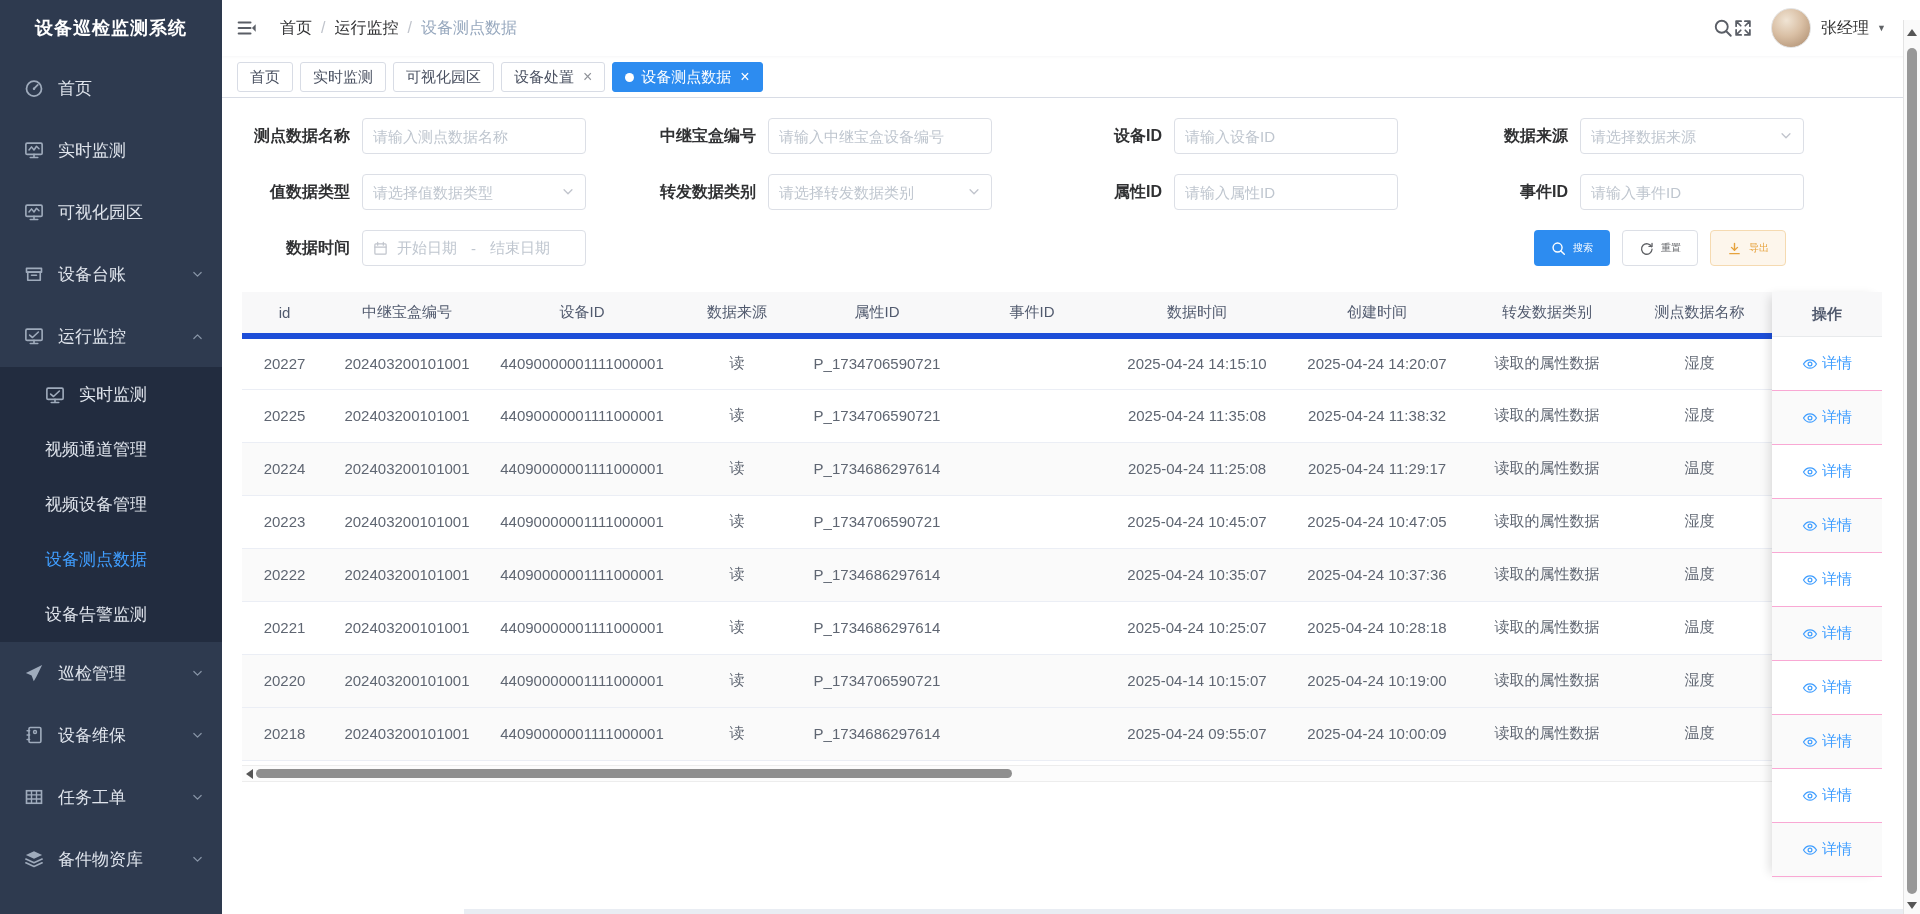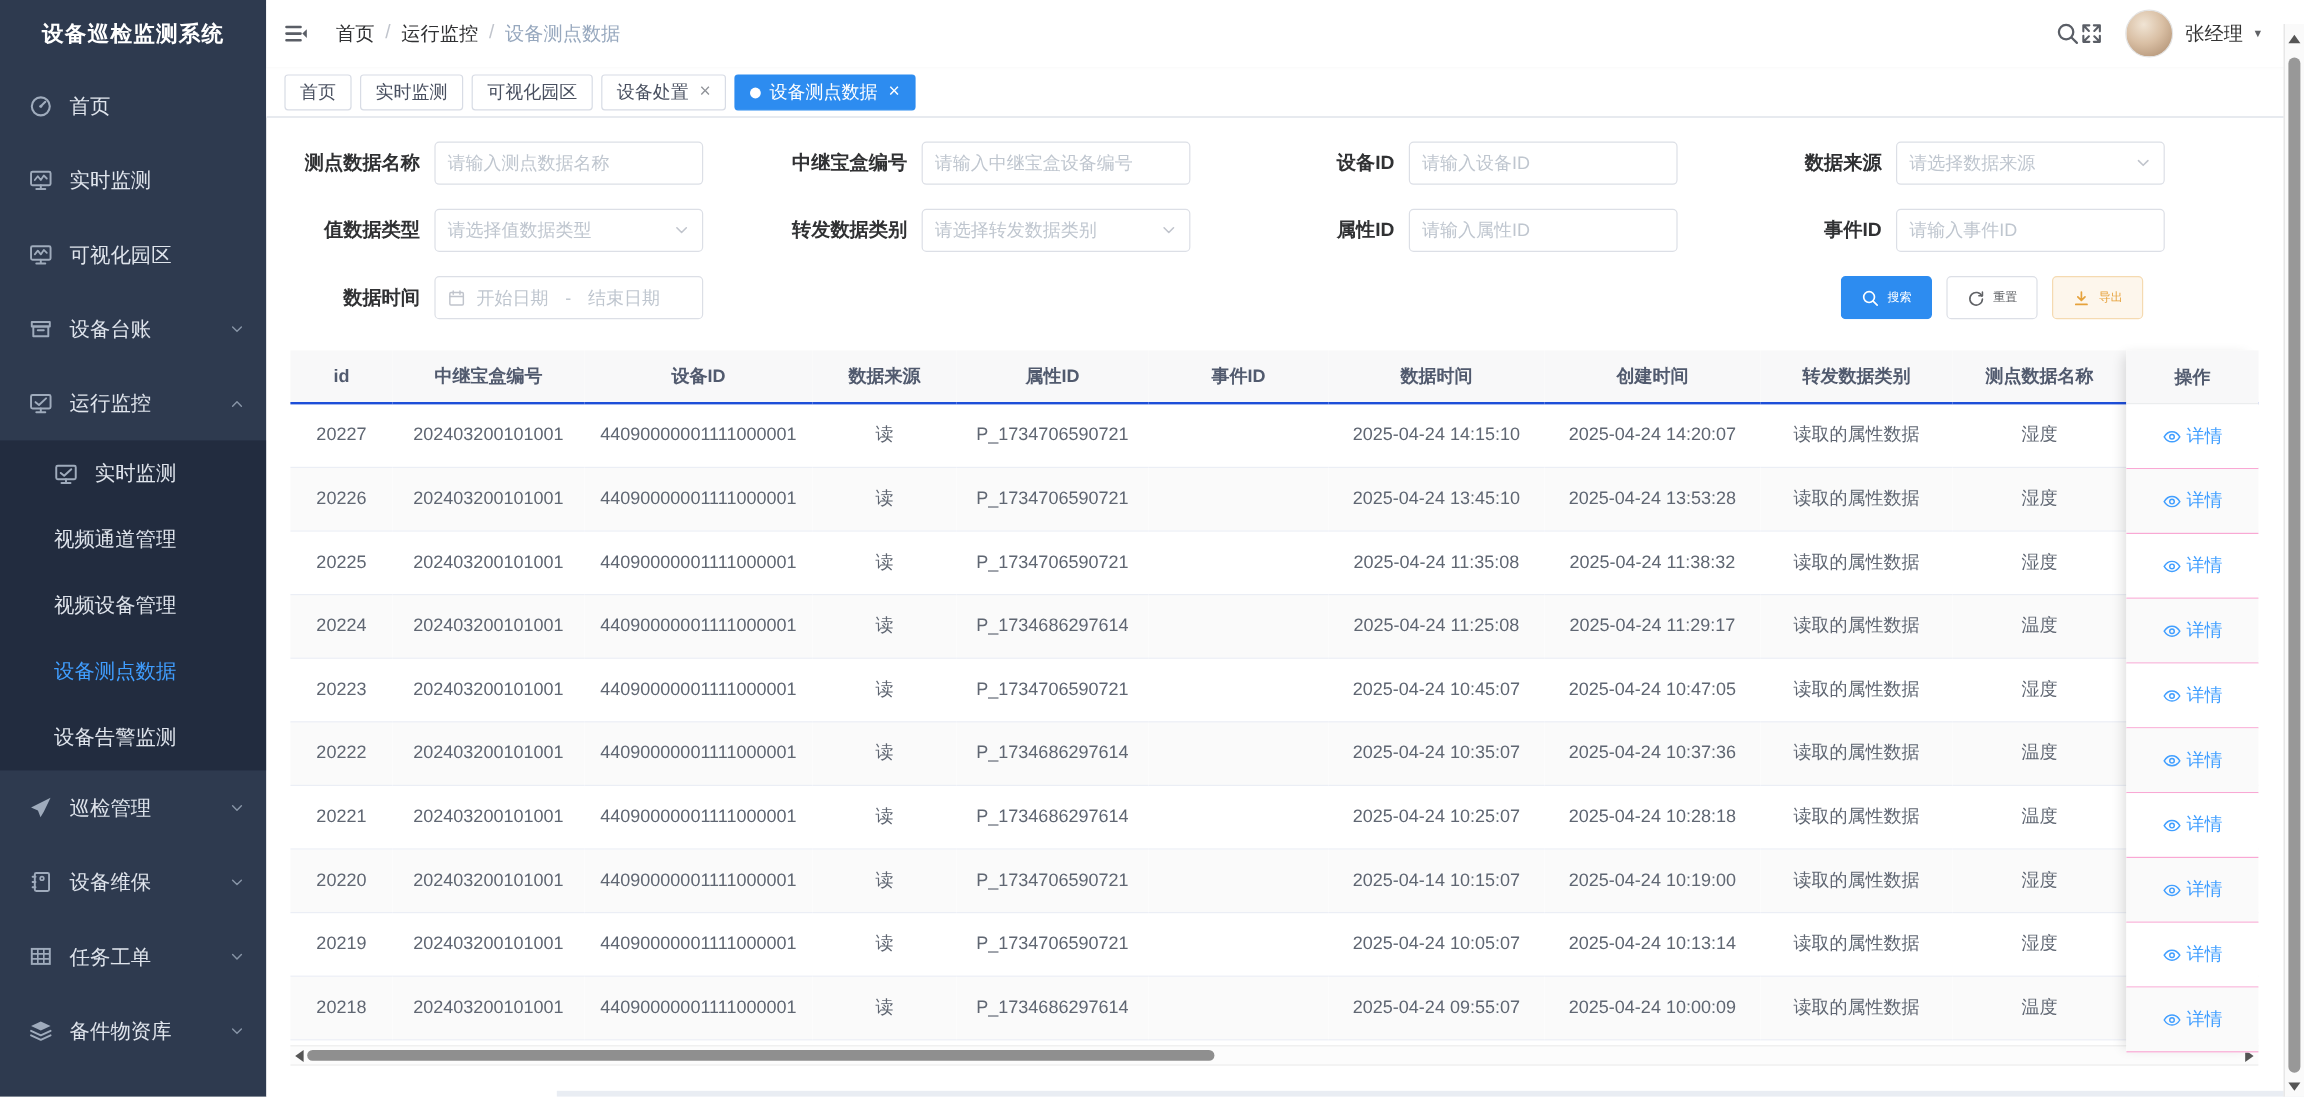--- a/index.html
+++ b/index.html
@@ -65,22 +65,22 @@
   .btn { height:36px; padding:0 16px; border-radius:4px; font-size:10px; display:inline-flex; align-items:center; gap:7px;
     border:1px solid transparent; cursor:pointer; font-family:inherit; }
   .bicon { width:15px; height:15px; }
   .btn.search { background:#2d8cf0; color:#fff; }
   .btn.reset { background:#fff; border-color:#dcdfe6; color:#606266; }
   .btn.export { background:#fdf6ec; border-color:#f5dab1; color:#e6a23c; }
 
   
   .table-wrap { position:relative; margin:26px 0 0 20px; width:1640px; }
   table { border-collapse:collapse; table-layout:fixed; width:1640px; }
-  th { height:44px; background:#f8f8f9; color:#515a6e; font-size:15px; font-weight:700; text-align:center;
-    border-bottom:2px solid #1d4ed8; }
+  th { height:44px; background:#f8f8f9; color:#515a6e; font-size:15px; font-weight:400; text-align:center;
+    border-bottom:6px solid #1d4ed8; }
   td { height:53px; color:#5f6672; font-size:15px; text-align:center; border-bottom:1px solid #ebeef5;
     overflow:hidden; white-space:nowrap; }
   tr.stripe td { background:#fafafa; }
   .fixed-col { position:absolute; top:0; right:0; width:110px; z-index:2; background:#fff;
     box-shadow:-6px 0 10px -4px rgba(0,0,0,.14); }
   .fc-head { height:45px; background:#f8f8f9; border-bottom:1px solid #e8eaec; display:flex; align-items:center;
     justify-content:center; font-weight:700; color:#515a6e; font-size:15px; }
   .fc-cell { height:54px; border-bottom:1px solid #f9a8d4; display:flex; align-items:center; justify-content:center; background:#fff; }
   .fc-cell.stripe { background:#fafafa; }
   .detail-link { color:#409eff; display:inline-flex; align-items:center; gap:4px; font-size:15px; cursor:pointer; text-decoration:none; }
@@ -459,33 +459,20 @@
               <td>44090000001111000001</td>
               <td>读</td>
               <td>P_1734706590721</td>
               <td></td>
               <td>2025-04-24 14:15:10</td>
               <td>2025-04-24 14:20:07</td>
               <td>读取的属性数据</td>
               <td>湿度</td>
               <td></td>
             </tr>
-            <tr class="stripe">
-              <td>20226</td>
-              <td>202403200101001</td>
-              <td>44090000001111000001</td>
-              <td>读</td>
-              <td>P_1734706590721</td>
-              <td></td>
-              <td>2025-04-24 13:45:10</td>
-              <td>2025-04-24 13:53:28</td>
-              <td>读取的属性数据</td>
-              <td>湿度</td>
-              <td></td>
-            </tr>
             <tr>
               <td>20225</td>
               <td>202403200101001</td>
               <td>44090000001111000001</td>
               <td>读</td>
               <td>P_1734706590721</td>
               <td></td>
               <td>2025-04-24 11:35:08</td>
               <td>2025-04-24 11:38:32</td>
               <td>读取的属性数据</td>
@@ -546,33 +533,20 @@
             </tr>
             <tr class="stripe">
               <td>20220</td>
               <td>202403200101001</td>
               <td>44090000001111000001</td>
               <td>读</td>
               <td>P_1734706590721</td>
               <td></td>
               <td>2025-04-14 10:15:07</td>
               <td>2025-04-24 10:19:00</td>
-              <td>读取的属性数据</td>
-              <td>湿度</td>
-              <td></td>
-            </tr>
-            <tr>
-              <td>20219</td>
-              <td>202403200101001</td>
-              <td>44090000001111000001</td>
-              <td>读</td>
-              <td>P_1734706590721</td>
-              <td></td>
-              <td>2025-04-24 10:05:07</td>
-              <td>2025-04-24 10:13:14</td>
               <td>读取的属性数据</td>
               <td>湿度</td>
               <td></td>
             </tr>
             <tr class="stripe">
               <td>20218</td>
               <td>202403200101001</td>
               <td>44090000001111000001</td>
               <td>读</td>
               <td>P_1734686297614</td>

